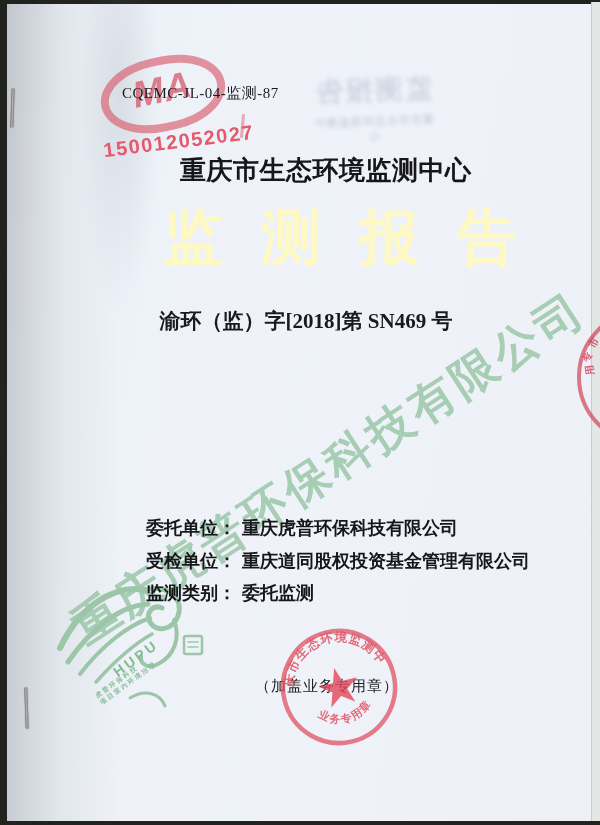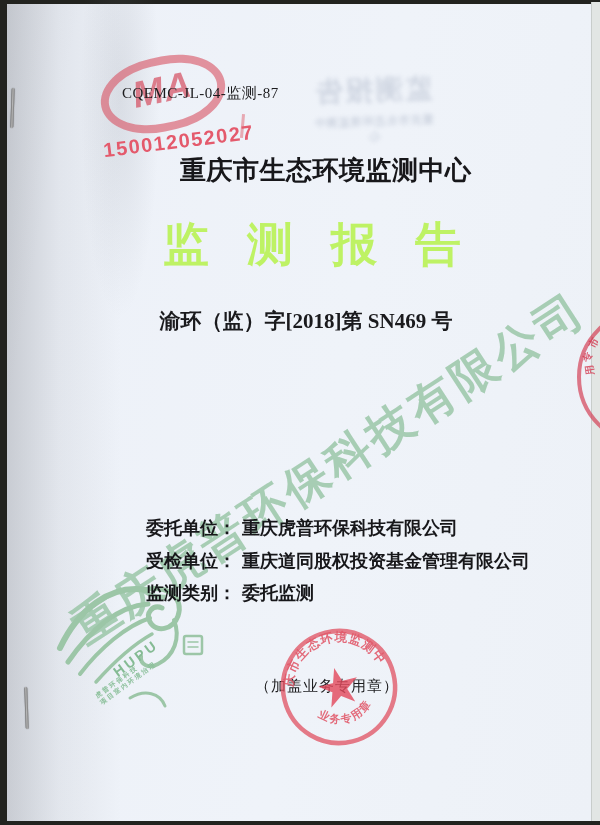--- a/index.html
+++ b/index.html
@@ -88,22 +88,22 @@
     font-family:"Liberation Sans","DejaVu Sans",sans-serif;font-weight:600;
     font-size:20px;letter-spacing:1.5px;color:#e45a6c;
     transform:rotate(-7deg);z-index:2;
   }
 
   .org-name{
     position:absolute;left:180px;top:153px;font-size:26px;font-weight:bold;
     color:#17171a;z-index:3;letter-spacing:0.5px;
   }
   .report-title{
-    position:absolute;left:163px;top:214px;font-size:46px;font-weight:bold;
-    letter-spacing:38px;white-space:nowrap;color:#bef264;z-index:3;
+    position:absolute;left:163px;top:198px;font-size:60px;font-weight:bold;
+    letter-spacing:38px;white-space:nowrap;color:#fef9c3;z-index:3;
   }
   .ref-no{
     position:absolute;left:0;width:600px;top:307px;text-align:center;
     text-indent:12px;font-size:21px;font-weight:bold;color:#1a1a1d;z-index:3;
   }
 
   .info{position:absolute;left:146px;top:516px;z-index:3;}
   .info .row{height:32.5px;font-size:18px;font-weight:bold;color:#17171a;white-space:nowrap;}
   .info .lbl{margin-right:6px;}
 

